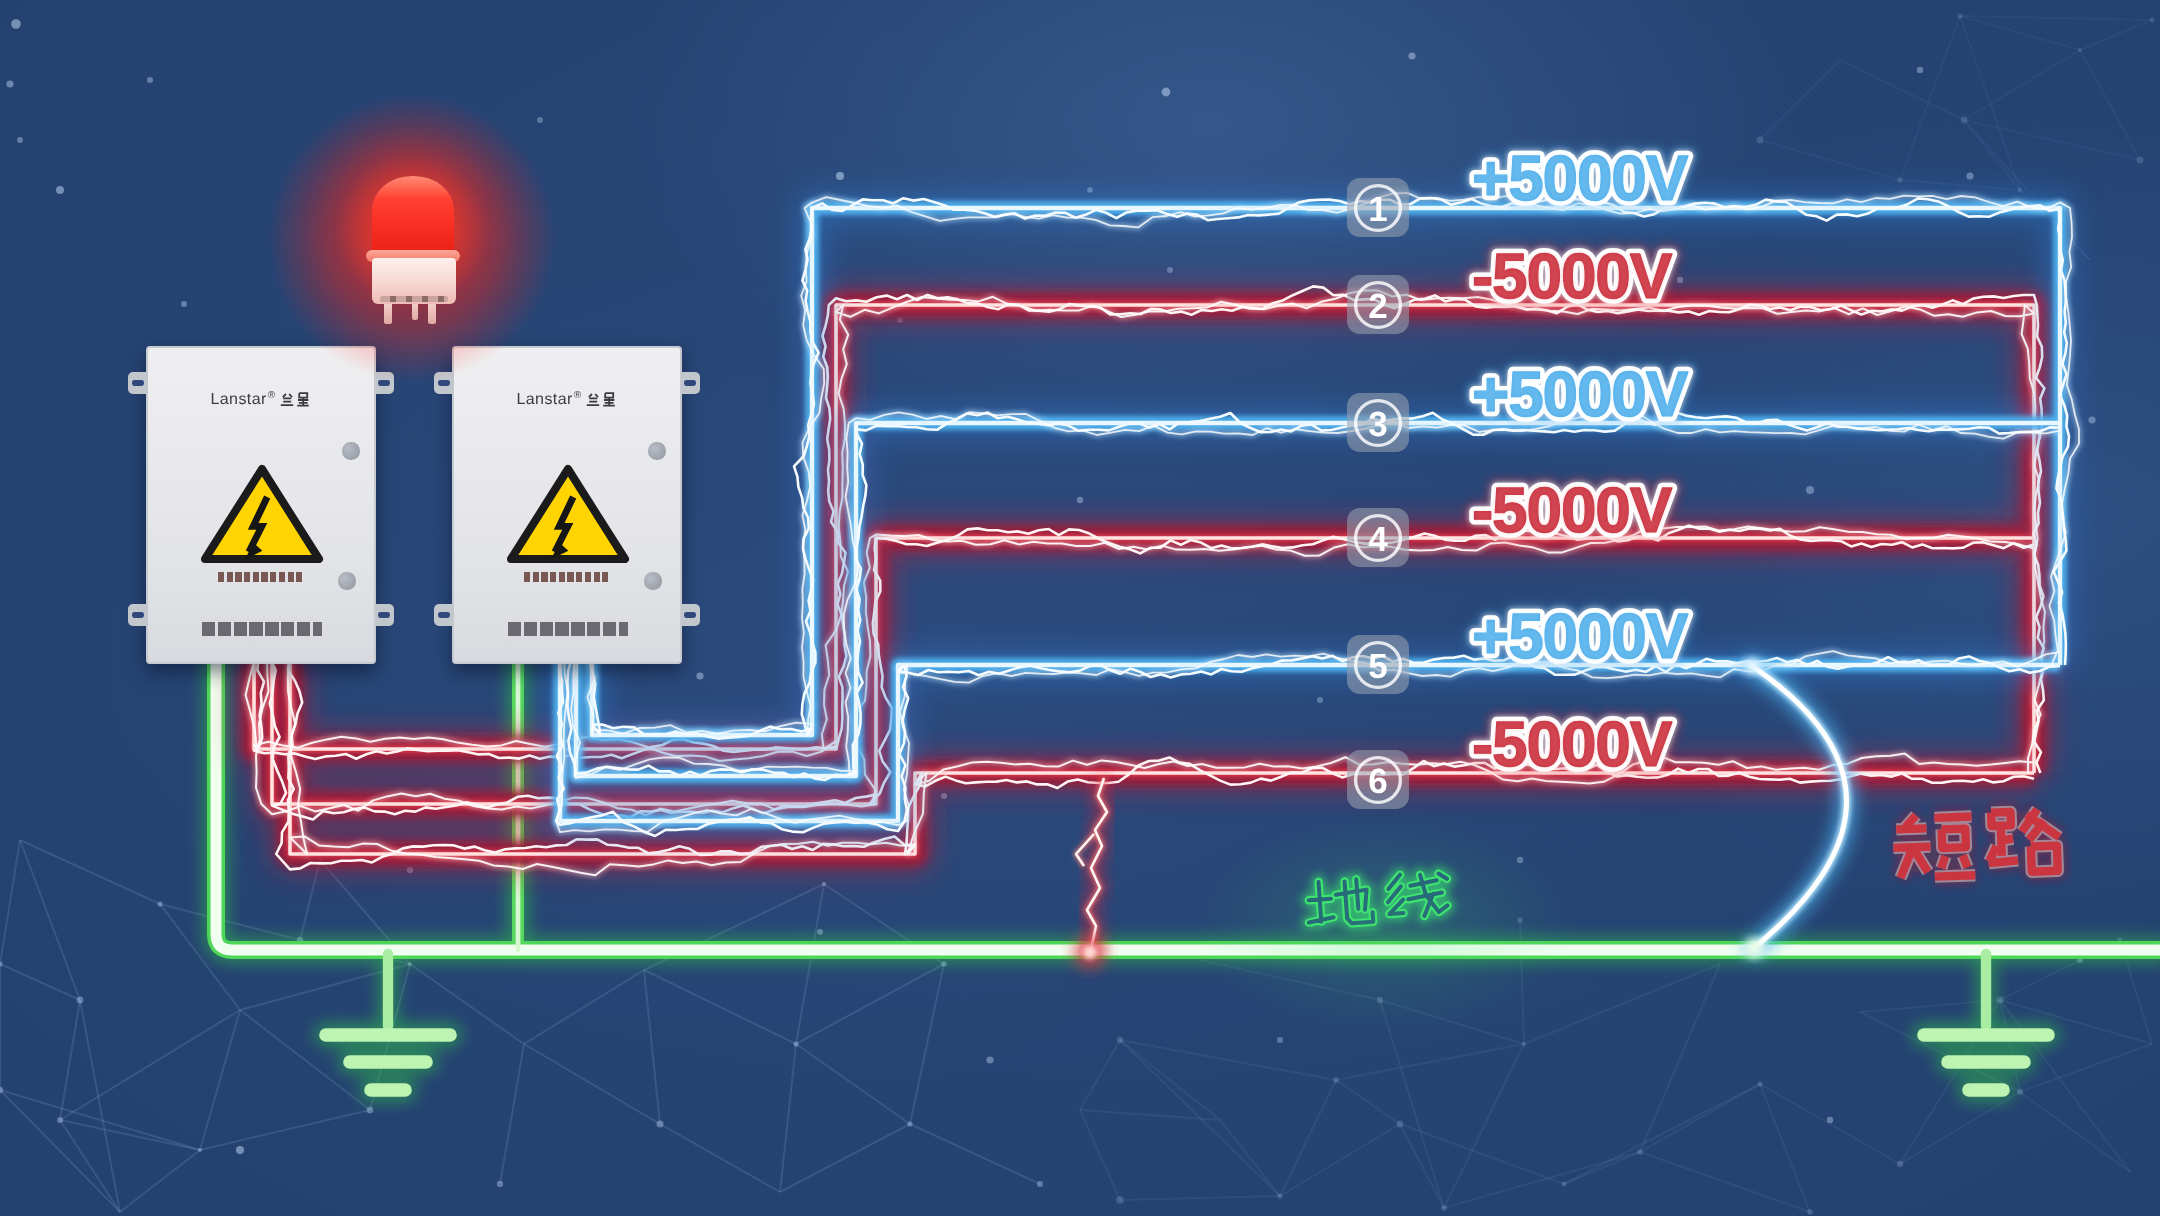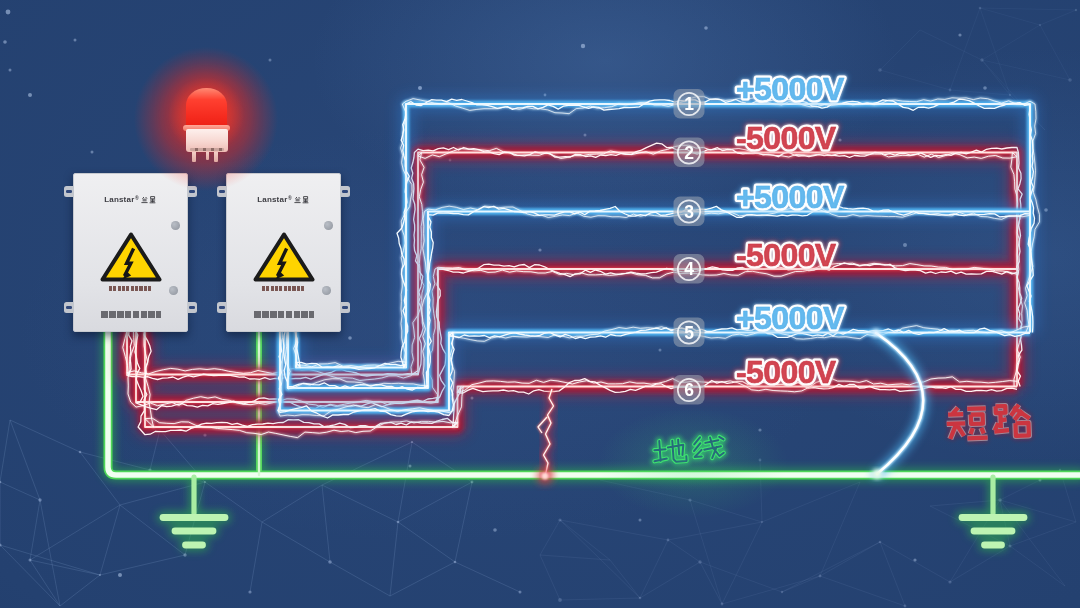--- a/index.html
+++ b/index.html
@@ -9,21 +9,21 @@
   radial-gradient(600px 300px at 40% 55%, rgba(75,110,175,.12), rgba(75,110,175,0) 70%),
   radial-gradient(1500px 950px at 52% 42%, #294778 0%, #244170 50%, #1c3564 85%, #193159 100%);
  font-family:"Liberation Sans",sans-serif;}
 svg.lay{position:absolute;left:0;top:0;}
 .vlab{font-family:"Liberation Sans",sans-serif;font-size:32px;font-weight:bold;fill:#fff;letter-spacing:-0.6px;}
 .box{position:absolute;width:113px;height:157px;background:linear-gradient(180deg,#efeff1,#e2e3e7 70%,#d9dadf);border:1px solid #c6c9cf;border-radius:2px;box-shadow:0 4px 9px rgba(5,15,38,.5);}
 .tab{position:absolute;width:9.5px;height:11px;background:#c2c6cd;}
 .tab.tl{left:-10px;border-radius:2.5px 0 0 2.5px;}
 .tab.tr{right:-10px;border-radius:0 2.5px 2.5px 0;}
 .tab::after{content:"";position:absolute;left:1.8px;top:4px;width:6px;height:3px;background:#31497c;border-radius:1.2px;}
-.logo{position:absolute;left:0;top:21px;width:100%;text-align:center;font-size:8px;font-weight:bold;color:#3c3c42;letter-spacing:.2px;display:flex;align-items:center;justify-content:center;}
+.logo{position:absolute;left:0;top:21px;width:100%;text-align:center;font-size:8px;font-weight:normal;color:#3c3c42;letter-spacing:.2px;display:flex;align-items:center;justify-content:center;}
 .logo .reg{font-size:5px;vertical-align:super;margin:-4px 0 0 .5px;}
 .screw{position:absolute;width:8.5px;height:8.5px;border-radius:50%;background:radial-gradient(circle at 35% 35%,#b9bec6,#8f949d);}
 .tri{position:absolute;left:24px;top:55px;}
 .cap{position:absolute;left:35px;top:112px;width:43px;height:4.6px;opacity:.95;
  background:repeating-linear-gradient(90deg,#74504c 0 3.1px,rgba(0,0,0,0) 3.1px 4.35px);}
 .rrow{position:absolute;left:27px;top:137px;width:60px;height:6.5px;opacity:.88;
  background:repeating-linear-gradient(90deg,#5a5a60 0 6.7px,rgba(0,0,0,0) 6.7px 7.9px);}
 .bglow{position:absolute;left:131px;top:44px;width:150px;height:150px;border-radius:50%;
  background:radial-gradient(circle,rgba(255,36,22,.78) 0%,rgba(255,36,22,.38) 42%,rgba(255,36,22,0) 68%);}
 .bglow2{position:absolute;left:168px;top:74px;width:76px;height:82px;border-radius:50%;

